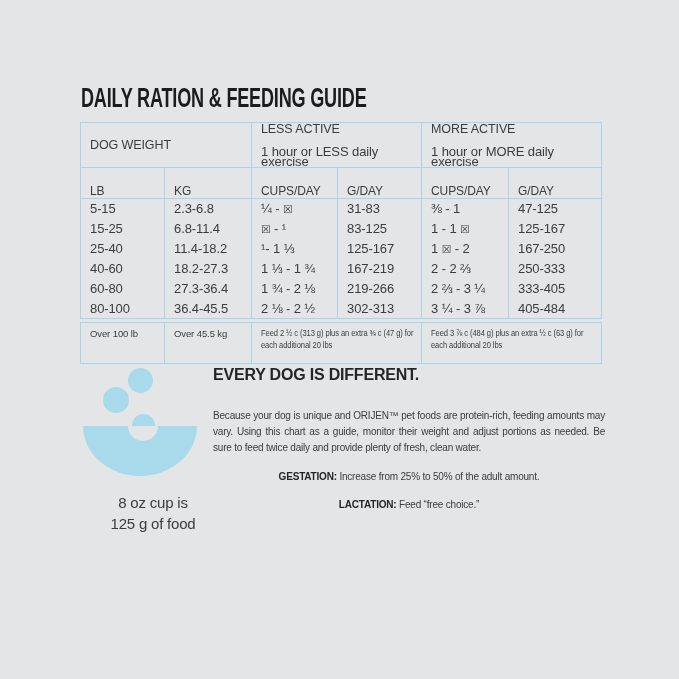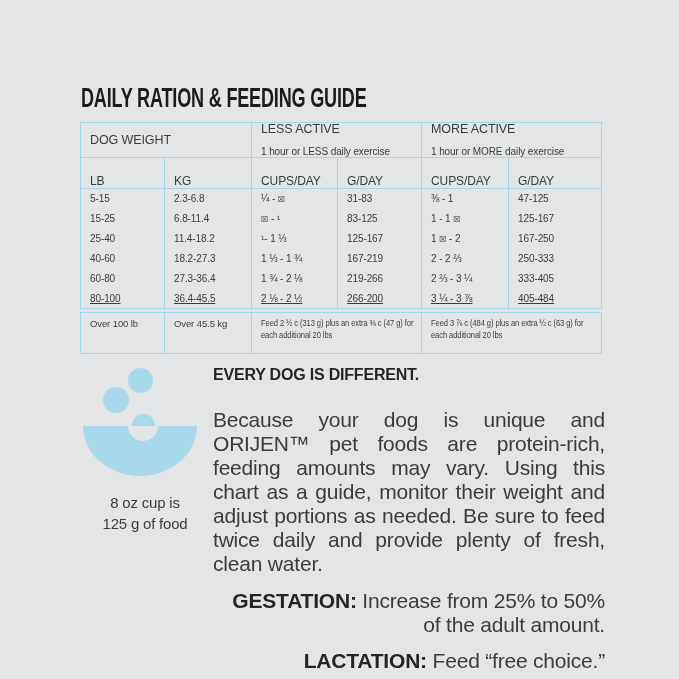--- a/index.html
+++ b/index.html
@@ -27,30 +27,30 @@
     transform:scaleX(0.67);transform-origin:0 50%;
   }
   
   .tblwrap{position:absolute;left:80px;top:122px;width:521px;}
   table{border-collapse:collapse;table-layout:fixed;width:521px;border-radius:30px;}
   td{vertical-align:middle;color:var(--ink);letter-spacing:-0.1px;}
   tr.grp td{
     border:1px solid var(--line);height:32px;padding:0 4px 0 9px;
   }
   tr.grp .lbl{font-size:12.5px;line-height:13px;}
-  tr.grp .sub{font-size:10px;line-height:10px;margin-top:11px;}
+  tr.grp .sub{font-size:13px;line-height:10px;margin-top:11px;}
   tr.cols td{
     border:1px solid var(--line);height:25px;padding:16px 4px 0 9px;
     font-size:12px;
   }
   tr.data td{
     border-left:1px solid var(--line);border-right:1px solid var(--line);
-    height:20px;padding:0 4px 0 9px;font-size:10px;
-  }
-  tr.data.last td{border-bottom:1px solid var(--line);text-decoration:underline;}
+    height:20px;padding:0 4px 0 9px;font-size:13px;
+  }
+  tr.data.last td{border-bottom:1px solid var(--line);}
   table.foot{margin-top:3px;}
   table.foot td{
     border:1px solid var(--line);height:38px;vertical-align:top;
     padding:5px 4px 12px 9px;font-size:9.5px;
   }
   .note{
     width:194px;font-size:9px;line-height:11.5px;
     transform:scaleX(0.84);transform-origin:0 0;
   }
   .tofu{font-size:0.82em;}
@@ -62,34 +62,34 @@
   .cup .notch{position:absolute;left:46px;top:43px;width:30px;height:30px;border-radius:50%;background:var(--bg);}
   .cup .halfwrap{position:absolute;left:50px;top:46px;width:23px;height:12px;overflow:hidden;}
   .cup .halfwrap .half{width:23px;height:23px;border-radius:50%;background:var(--blue);}
   .cup .bowl{
     position:absolute;left:1px;top:58px;width:114px;height:50px;
     background:var(--blue);
     border-bottom-left-radius:57px 50px;
     border-bottom-right-radius:57px 50px;
   }
   .cup .caption{
-    position:absolute;left:0;top:124px;width:126px;text-align:center;
+    position:absolute;left:8px;top:124px;width:126px;text-align:center;
     font-size:15px;line-height:21px;color:var(--ink);letter-spacing:-0.2px;
   }
   
   .textcol{position:absolute;left:213px;top:366px;width:392px;}
   .textcol h2{
     font-size:16px;font-weight:700;color:var(--dark);
     letter-spacing:-0.2px;margin-bottom:24px;
   }
   .textcol p{
-    font-size:21px;line-height:24px;letter-spacing:-0.2px;
+    font-size:10px;line-height:16px;letter-spacing:-0.2px;
     text-align:justify;color:var(--ink);margin-bottom:13px;
   }
-  .textcol p.single{text-align:right;margin-bottom:12px;}
+  .textcol p.single{text-align:center;margin-bottom:12px;}
   .textcol strong{font-weight:700;color:var(--dark);}
 </style>
 </head>
 <body>
 
 <div class="page-title">DAILY RATION &amp; FEEDING GUIDE</div>
 
 <div class="tblwrap">
   <table>
     <colgroup>
@@ -159,21 +159,21 @@
       <td>27.3-36.4</td>
       <td>1 ¾ - 2 ⅛</td>
       <td>219-266</td>
       <td>2 ⅔ - 3 ¼</td>
       <td>333-405</td>
     </tr>
     <tr class="data last">
       <td>80-100</td>
       <td>36.4-45.5</td>
       <td>2 ⅛ - 2 ½</td>
-      <td>266-200</td>
+      <td>302-313</td>
       <td>3 ¼ - 3 ⅞</td>
       <td>405-484</td>
     </tr>
   </tbody>
     </table>
 
   <table class="foot">
     <colgroup>
       <col style="width:84px">
         <col style="width:87px">

